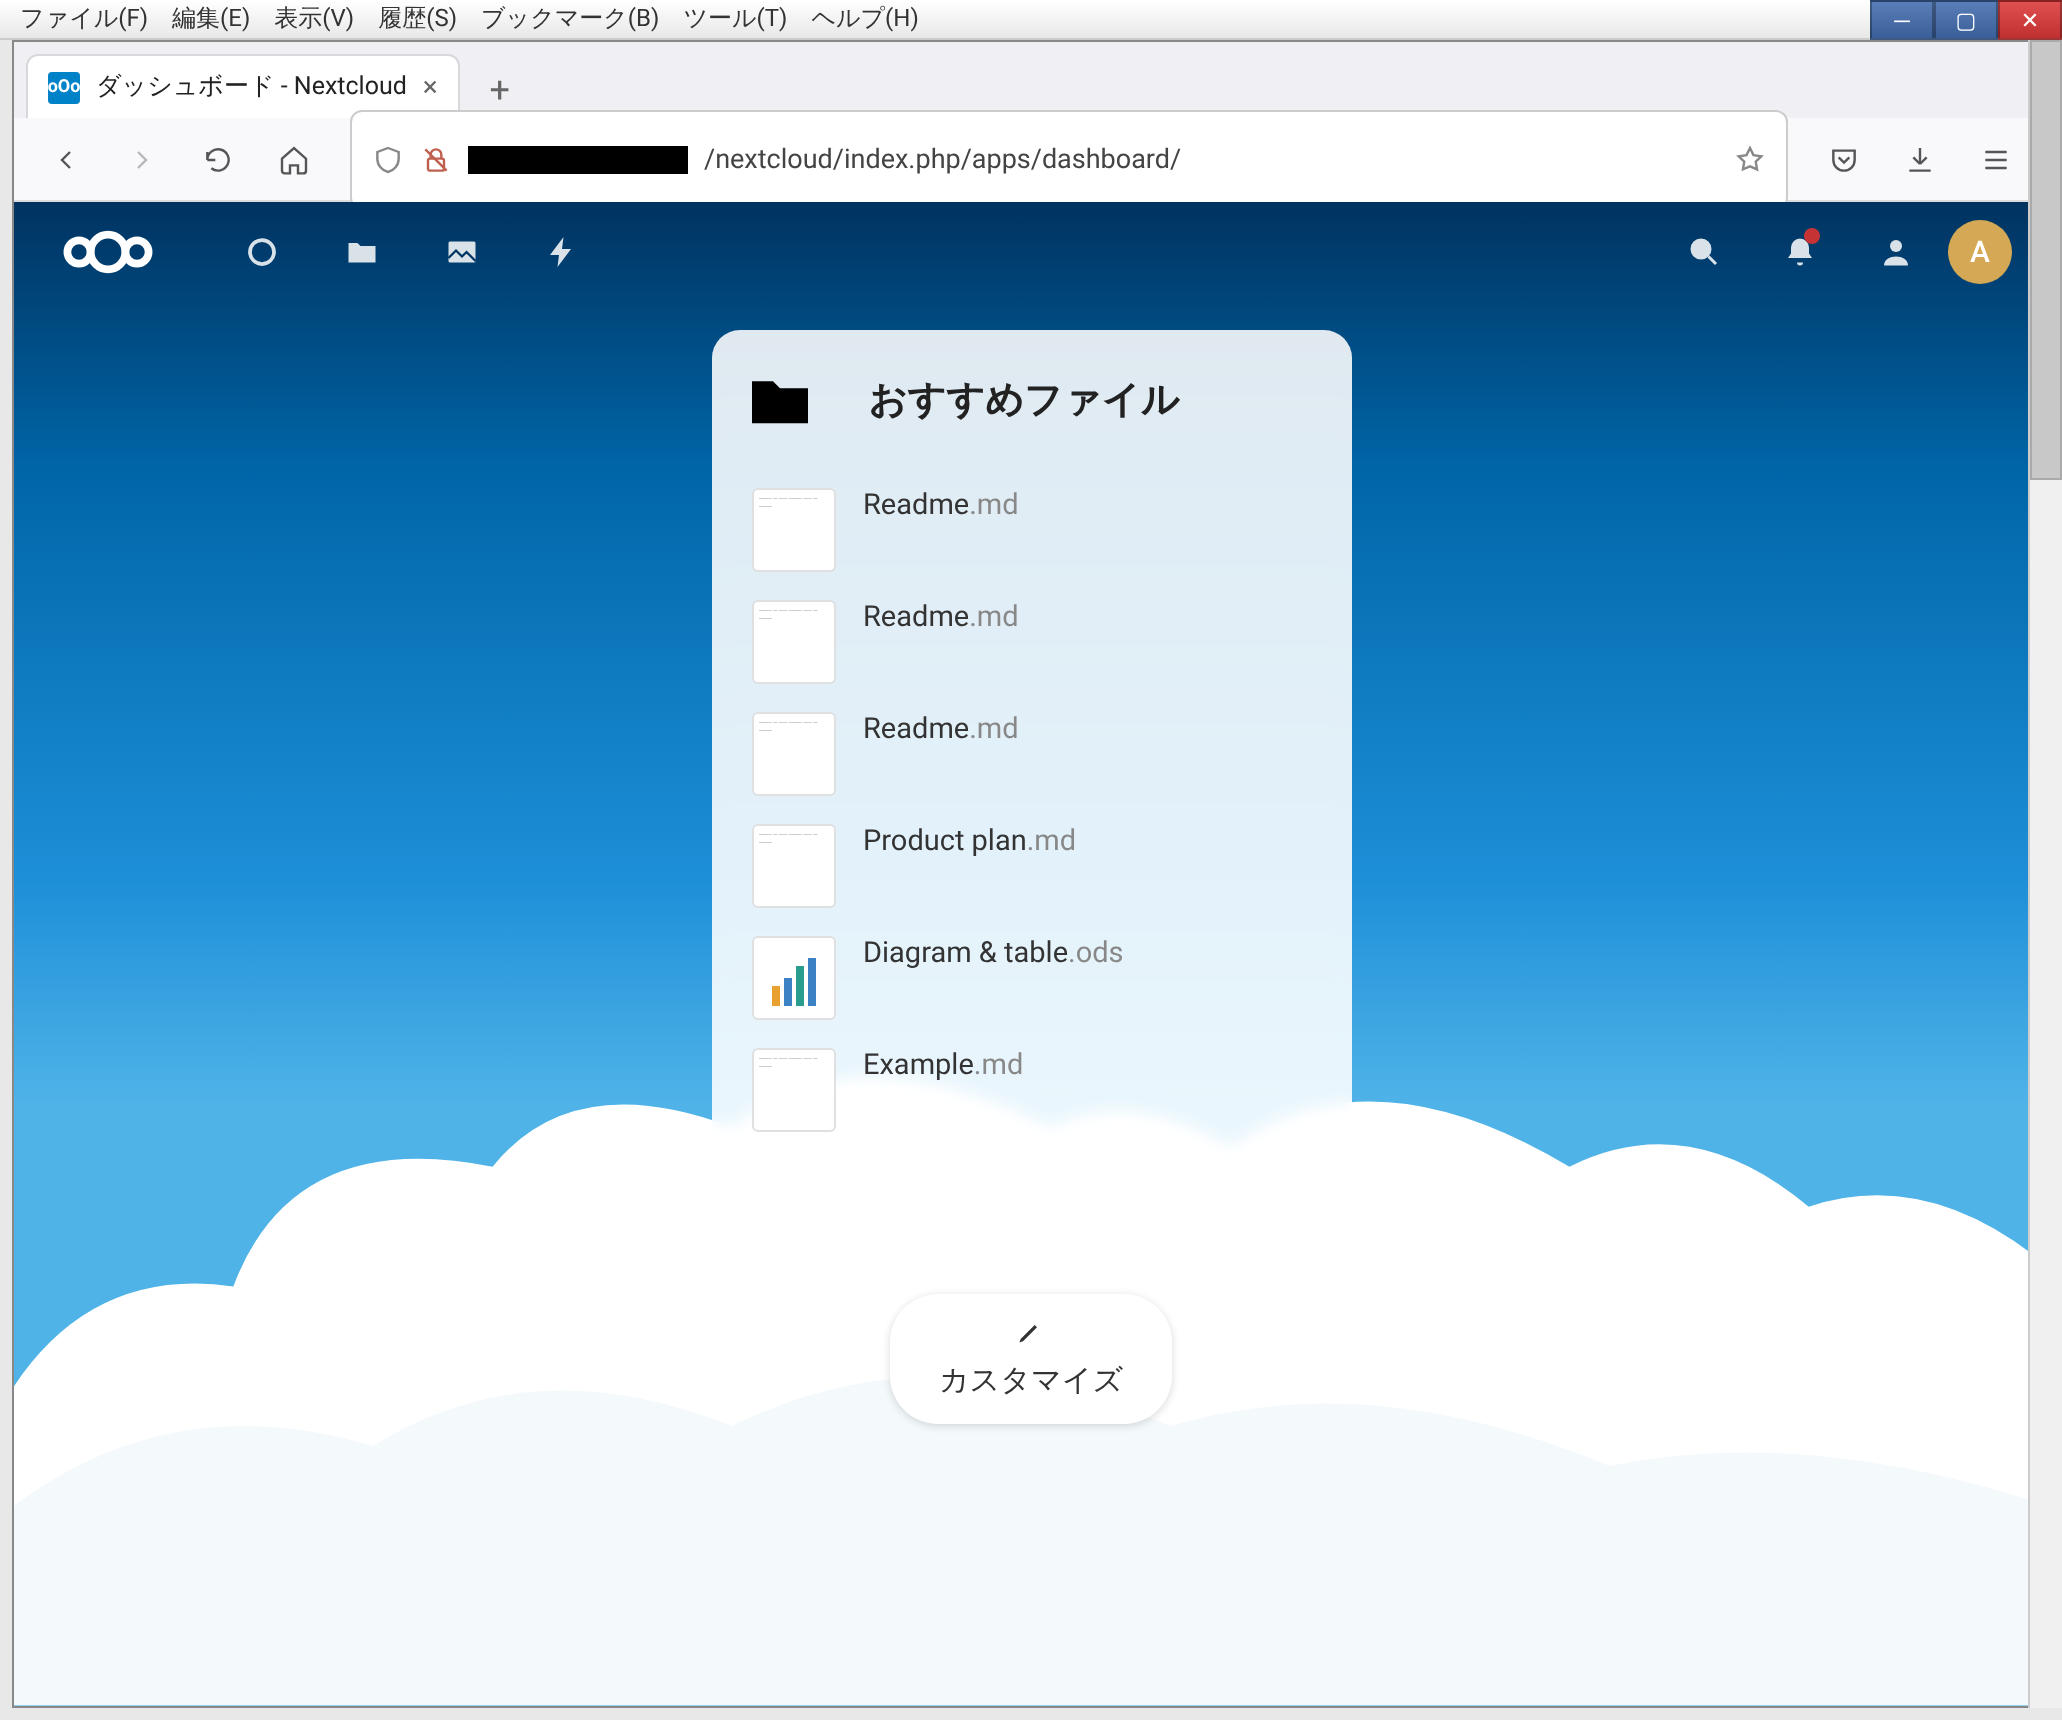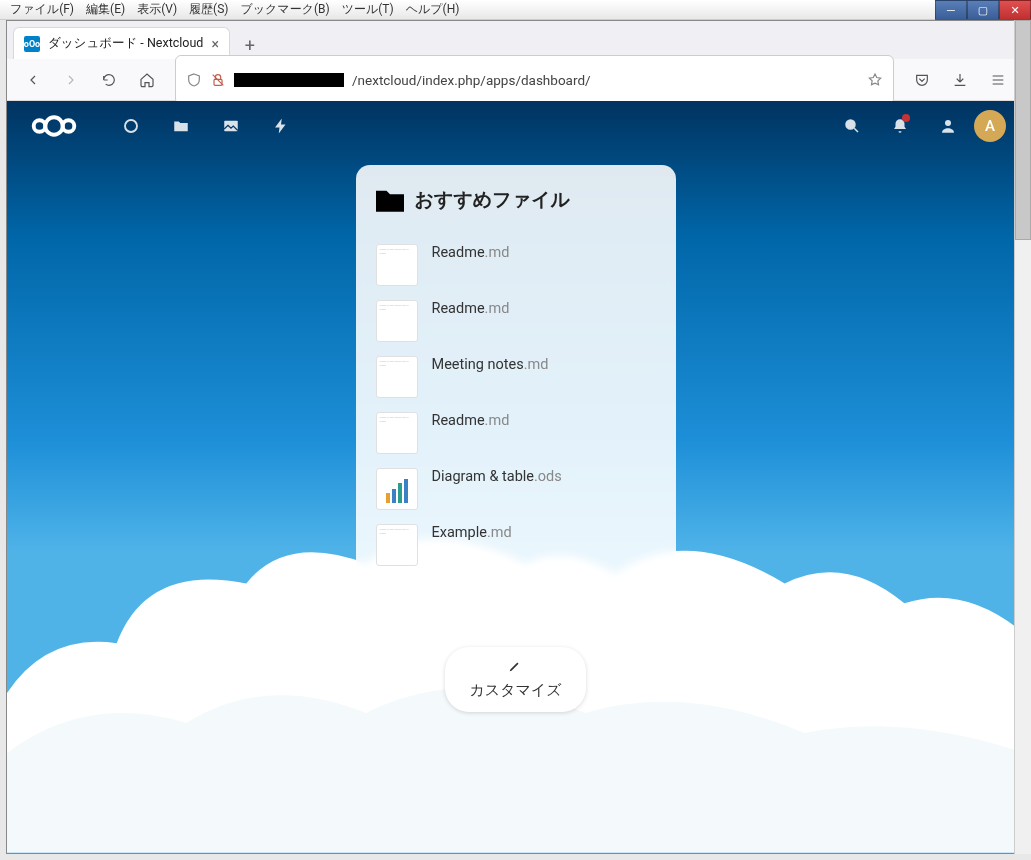--- a/index.html
+++ b/index.html
@@ -40,21 +40,21 @@
 .nc-logo svg { width: 58px; height: 30px; }
 .nc-hicon { width: 44px; height: 44px; display: flex; align-items: center; justify-content: center; color: #fff; cursor: pointer; opacity: .85; }
 .nc-hicon svg { width: 18px; height: 18px; fill: currentColor; }
 .nc-hicon.circle-icon svg { fill: none; stroke: #fff; stroke-width: 2.5; }
 .nc-header-right { margin-left: auto; display: flex; align-items: center; gap: 4px; }
 .nc-avatar { width: 32px; height: 32px; border-radius: 50%; background: #d4a854; color: #fff; display: flex; align-items: center; justify-content: center; font-size: 15px; font-weight: 500; cursor: pointer; }
 .notif-dot { position: absolute; top: 10px; right: 12px; width: 8px; height: 8px; background: #e9322d; border-radius: 50%; }
 
 .widgets { position: relative; z-index: 4; display: flex; flex-direction: column; align-items: center; padding-top: 14px; }
 .widget { width: 320px; background: rgba(255,255,255,.88); border-radius: 14px; padding: 22px 20px 18px 20px; backdrop-filter: blur(4px); }
-.widget-title { display: flex; align-items: center; gap: 11px; font-size: 19px; font-weight: 700; color: #222; margin-bottom: 24px; }
+.widget-title { display: flex; align-items: center; gap: 31px; font-size: 19px; font-weight: 700; color: #222; margin-bottom: 24px; }
 .widget-title svg { width: 28px; height: 24px; fill: #000; }
 .file-item { display: flex; gap: 14px; padding: 7px 0; cursor: pointer; }
 .file-thumb { width: 42px; height: 42px; background: #fff; border: 1px solid #e0e0e0; border-radius: 3px; overflow: hidden; padding: 3px; font-size: 3px; color: #888; line-height: 1.3; }
 .file-thumb.chart { display: flex; align-items: flex-end; justify-content: center; gap: 2px; padding: 6px; }
 .file-thumb.chart div { width: 4px; background: #3b82c4; }
 .file-thumb.chart div:nth-child(1){height:10px;background:#e8a030}
 .file-thumb.chart div:nth-child(2){height:14px;background:#3b82c4}
 .file-thumb.chart div:nth-child(3){height:20px;background:#2a9d8f}
 .file-thumb.chart div:nth-child(4){height:24px;background:#3b82c4}
 .file-name { font-size: 14.5px; color: #333; }
@@ -224,25 +224,25 @@
             <div class="file-item">
               <div class="file-thumb">─── ─ ── ─── ── ─ ───</div>
               <div class="file-name"><span>Readme</span><span class="file-ext">.md</span></div>
             </div>
             <div class="file-item">
               <div class="file-thumb">─── ─ ── ─── ── ─ ───</div>
               <div class="file-name"><span>Readme</span><span class="file-ext">.md</span></div>
             </div>
             <div class="file-item">
               <div class="file-thumb">─── ─ ── ─── ── ─ ───</div>
-              <div class="file-name"><span>Meeting notes</span><span class="file-ext">.md</span></div>
-            </div>
-            <div class="file-item">
-              <div class="file-thumb">─── ─ ── ─── ── ─ ───</div>
               <div class="file-name"><span>Readme</span><span class="file-ext">.md</span></div>
+            </div>
+            <div class="file-item">
+              <div class="file-thumb">─── ─ ── ─── ── ─ ───</div>
+              <div class="file-name"><span>Product plan</span><span class="file-ext">.md</span></div>
             </div>
             <div class="file-item">
               <div class="file-thumb chart">
                 <div></div>
                 <div></div>
                 <div></div>
                 <div></div>
               </div>
               <div class="file-name"><span>Diagram &amp; table</span><span class="file-ext">.ods</span></div>
             </div>

